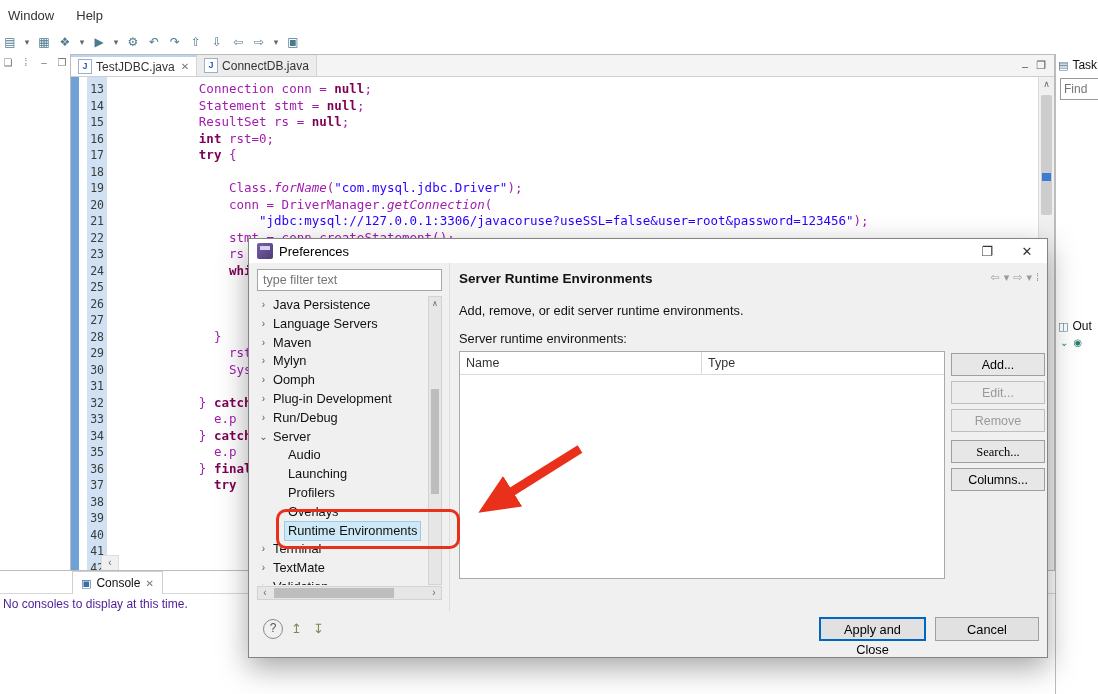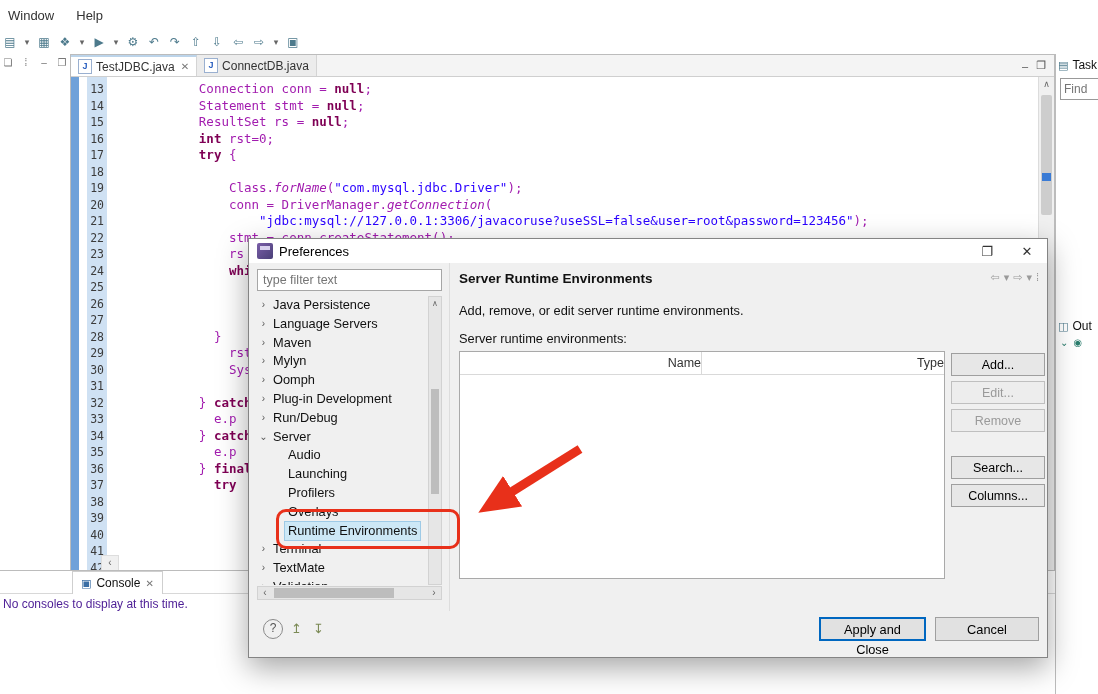--- a/index.html
+++ b/index.html
@@ -84,27 +84,27 @@
   .tree-hscroll .arr.l{left:0;}
   .tree-hscroll .arr.r{right:0;}
   .tree-hscroll .thumb{position:absolute;left:16px;top:1px;height:10px;width:120px;background:#bdbdbd;}
 
   .rp-head{position:absolute;left:210px;top:8px;font-weight:bold;font-size:13.5px;}
   .nav-icons{position:absolute;right:8px;top:8px;display:flex;gap:4px;color:#9a9a9a;font-size:11px;}
   .rp-desc{position:absolute;left:210px;top:40px;font-size:12.8px;}
   .rp-tablelabel{position:absolute;left:210px;top:68px;font-size:12.8px;}
   .rte-table{position:absolute;left:210px;top:88px;width:486px;height:228px;background:#fff;border:1px solid #a9a9a9;box-sizing:border-box;}
   .rte-thead{display:flex;height:22px;border-bottom:1px solid #d9d9d9;}
-  .rte-th{line-height:22px;padding-left:6px;font-size:12.5px;color:#333;box-sizing:border-box;text-align:right;}
+  .rte-th{line-height:22px;padding-left:6px;font-size:12.5px;color:#333;box-sizing:border-box;}
   .rte-th.c0{width:242px;border-right:1px solid #d9d9d9;}
   .rte-th.c1{flex:1;}
   .side-buttons{position:absolute;left:702px;top:90px;width:94px;}
   .sbtn{display:block;width:94px;height:23px;margin-bottom:5px;background:#e7e7e7;border:1px solid #9f9f9f;font-size:12.5px;text-align:center;line-height:21px;box-sizing:border-box;color:#000;}
   .sbtn.disabled{color:#9a9a9a;border-color:#bfbfbf;background:#ededed;}
-  .sbtn.gap{margin-top:24px;}
+  .sbtn.gap{margin-top:8px;font-family:Liberation Serif, serif;}
 
   .dlg-bottom{position:absolute;left:0;right:0;bottom:8px;height:26px;}
   .help-circle{position:absolute;left:14px;top:2px;width:18px;height:18px;border:1.5px solid #8a8a8a;border-radius:50%;color:#555;font-size:12px;text-align:center;line-height:17px;}
   .bot-ico{position:absolute;top:4px;color:#7b8a55;font-size:13px;}
   .bot-ico.i1{left:42px;}
   .bot-ico.i2{left:64px;}
   .btn{position:absolute;height:24px;background:#e1e1e1;border:1px solid #9f9f9f;font-size:12.8px;text-align:center;line-height:22px;box-sizing:border-box;}
   .btn.apply{left:570px;top:0;width:107px;border:2px solid var(--focus-blue,#0067c0);line-height:20px;}
   .btn.cancel{left:686px;top:0;width:104px;}
 

